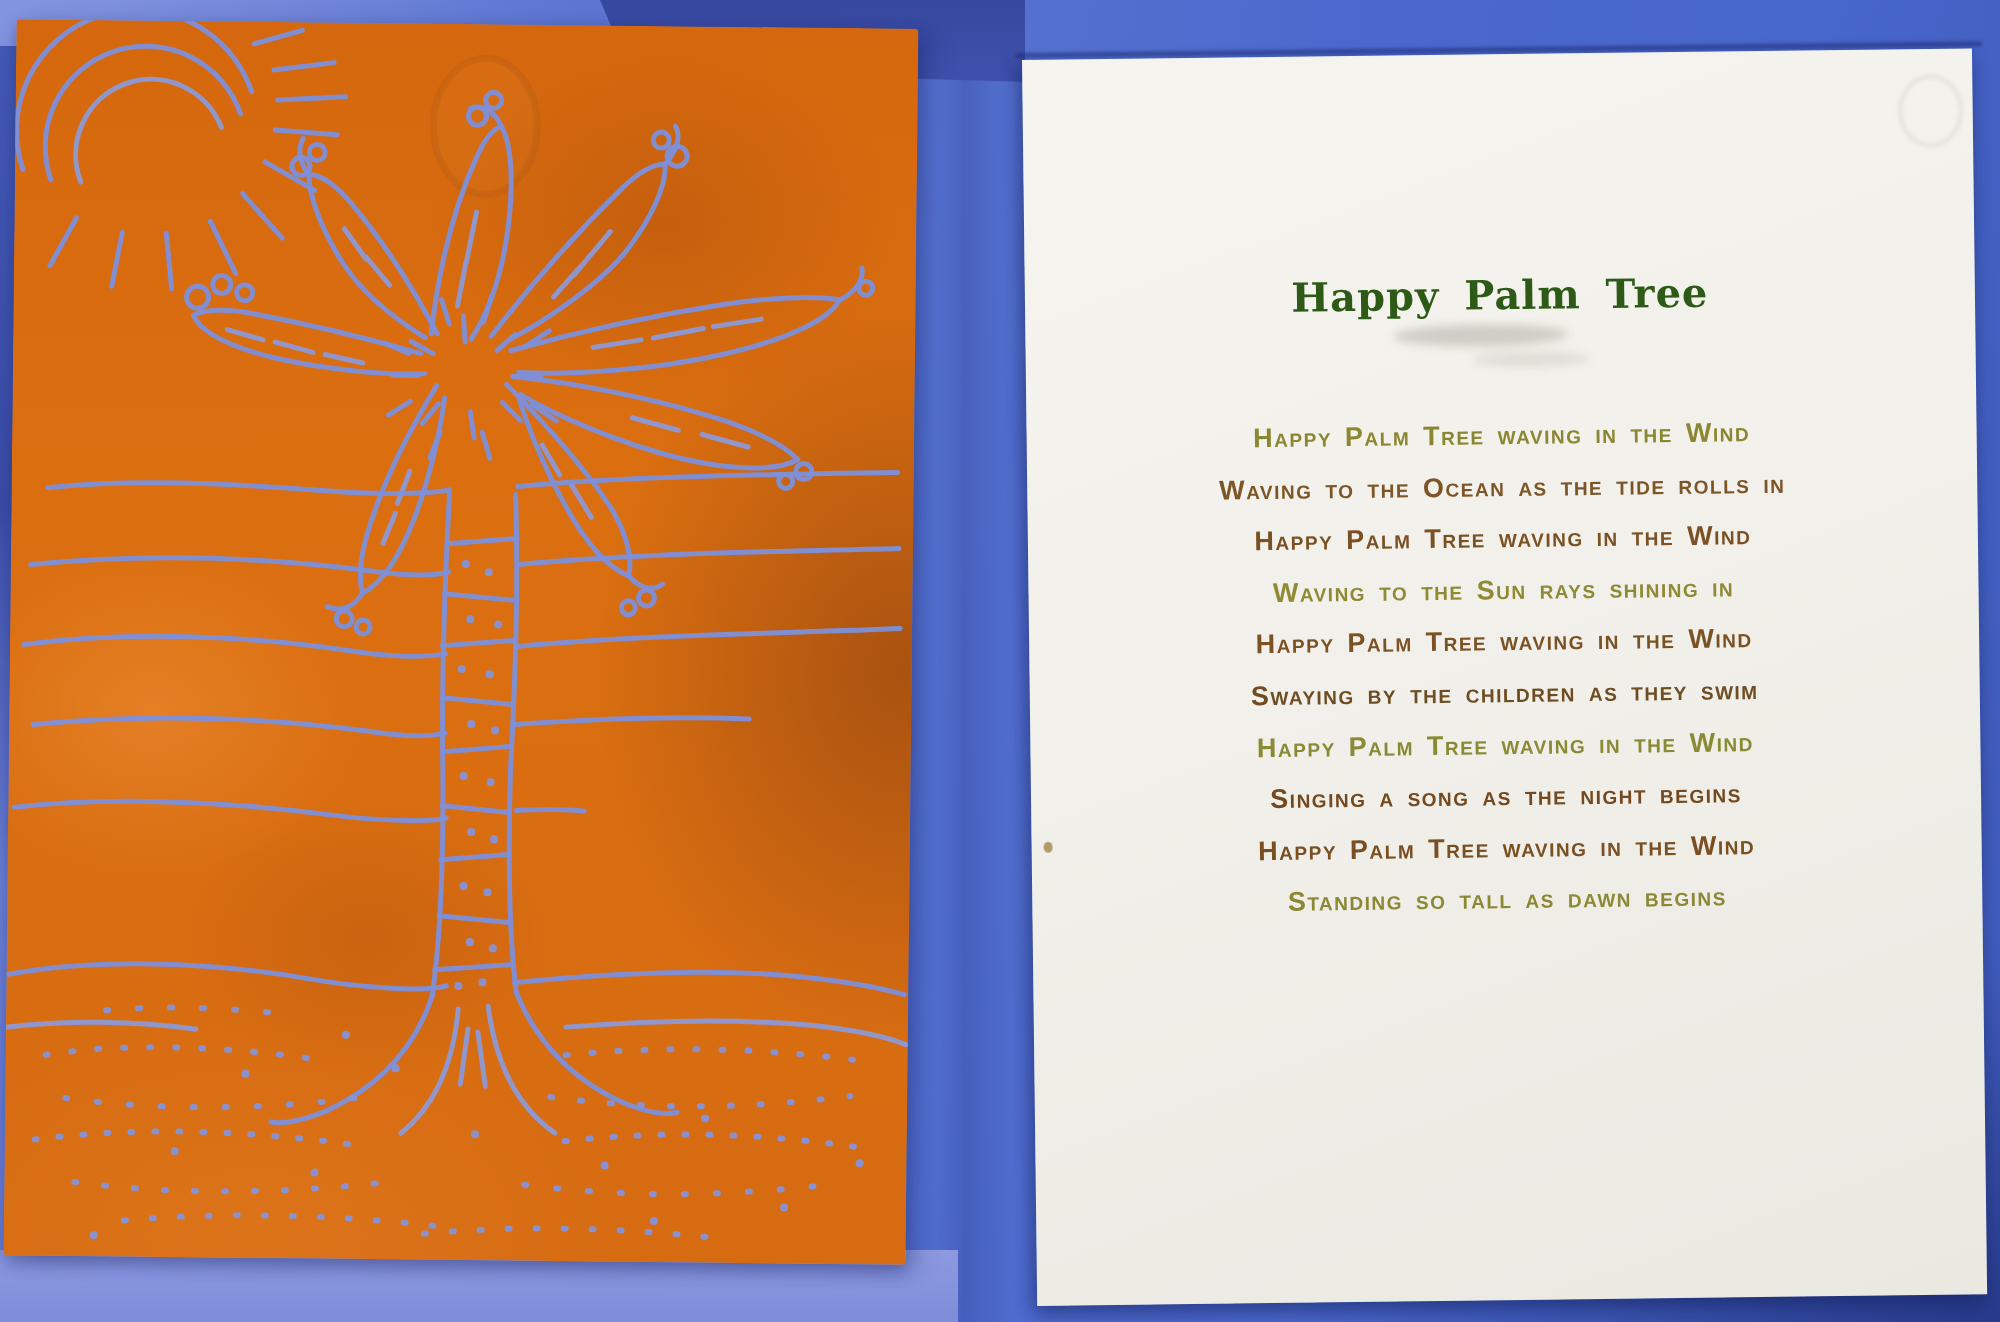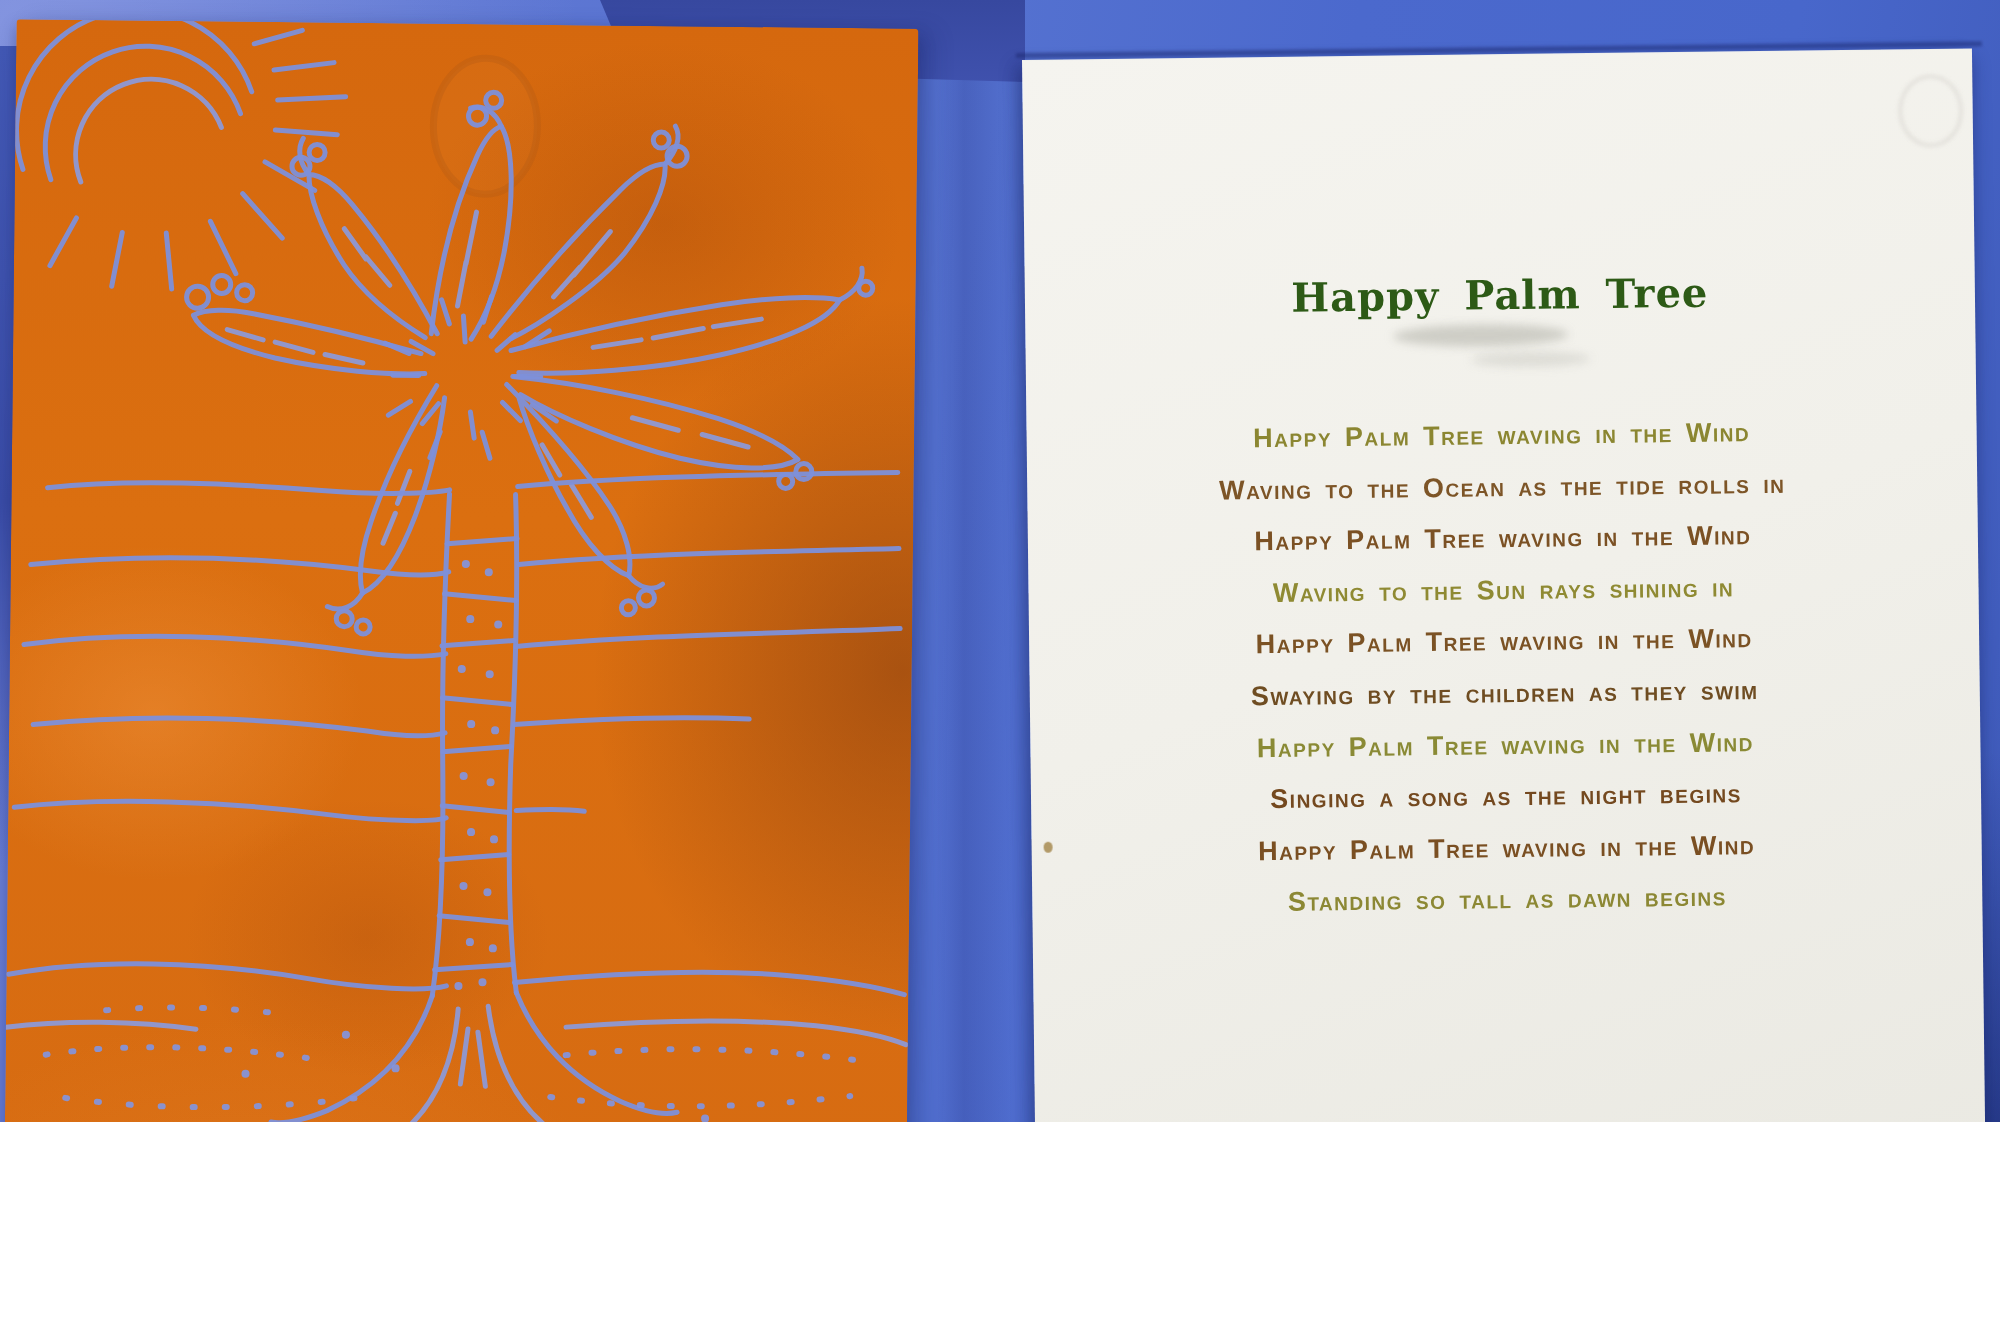--- a/index.html
+++ b/index.html
@@ -1,17 +1,17 @@
 <!DOCTYPE html>
 <html><head>
 <meta charset="utf-8">
 <style>
   html,body{margin:0;padding:0;}
   #scene{
-    position:relative;width:2000px;height:1122px;overflow:hidden;
+    position:relative;width:2000px;height:1322px;overflow:hidden;
     font-family:"Liberation Sans",sans-serif;
     background:
       radial-gradient(900px 500px at 2% 2%, rgba(170,183,238,.35), transparent 60%),
       radial-gradient(1300px 750px at 101% 105%, rgba(10,20,80,.52), transparent 57%),
       linear-gradient(90deg, transparent 46.8%, rgba(25,35,115,.20) 48.2%, rgba(25,35,115,.10) 49.4%, transparent 50.6%),
       linear-gradient(100deg,#7083d8 0%, #5e77d3 22%, #5471d0 46%, #4b69cd 62%, #4867cb 82%, #3f5ab9 100%);
     text-decoration: underline;
   }
   
   .top-dark-wedge{

